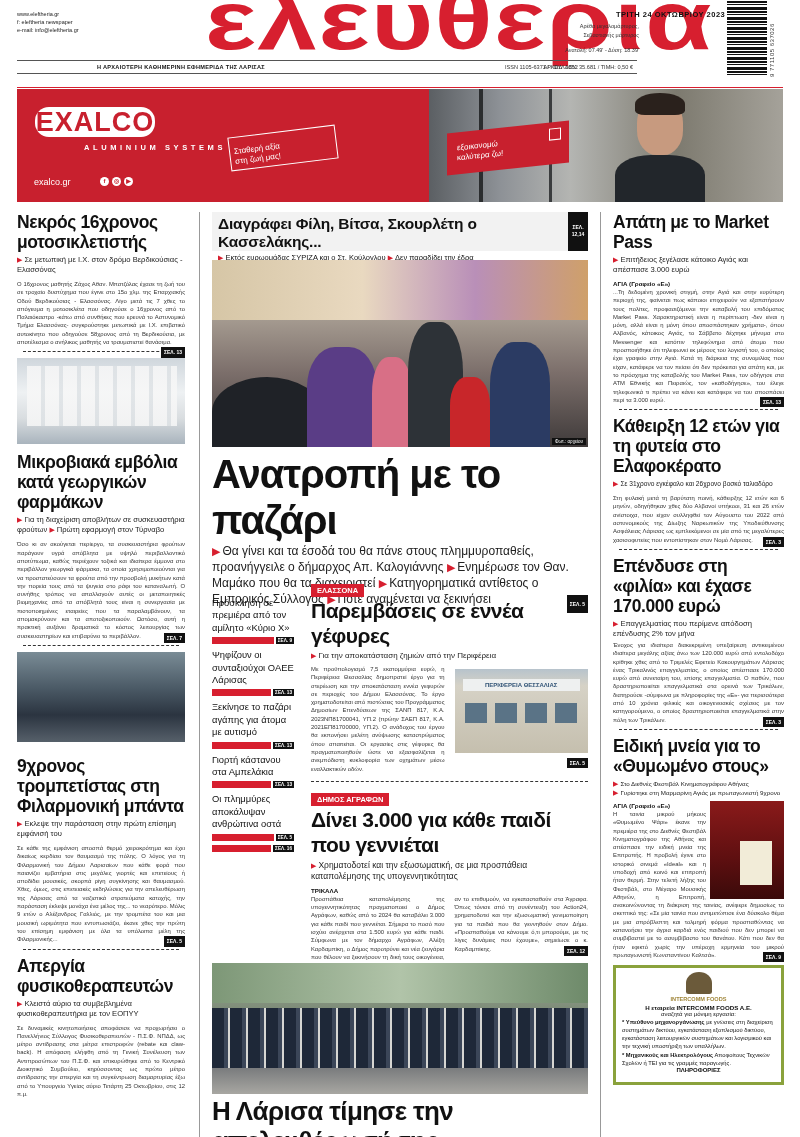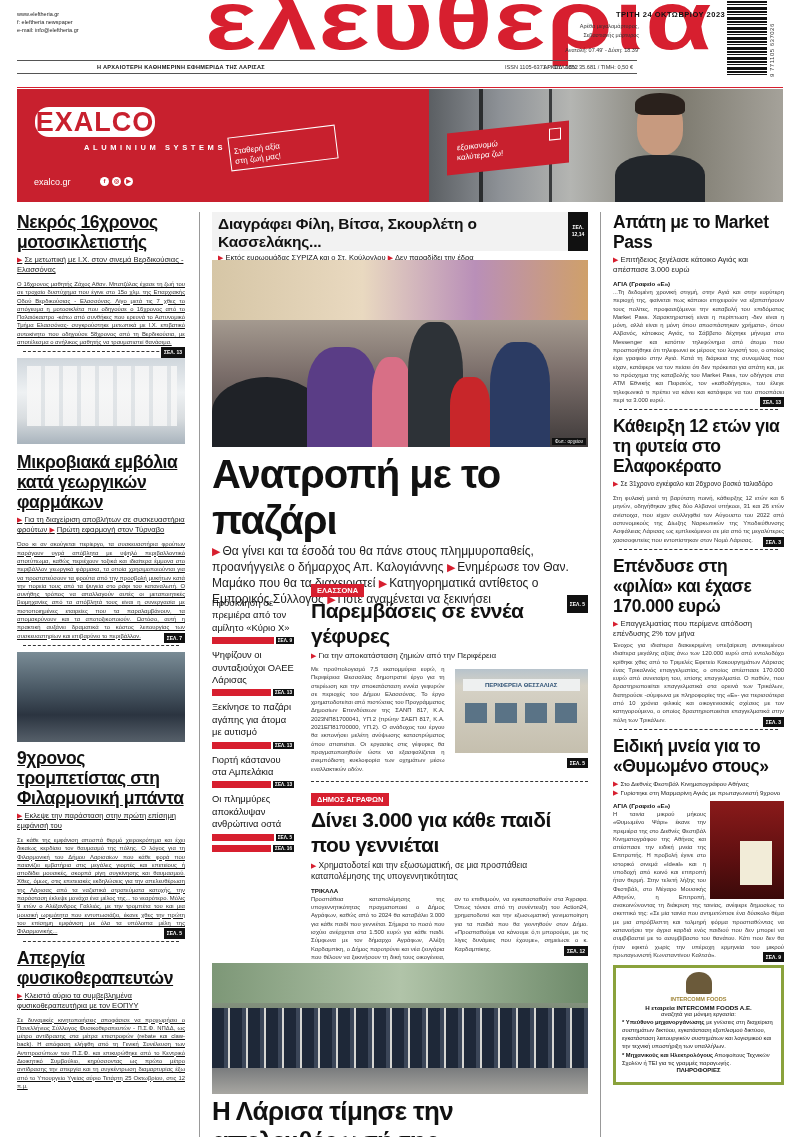--- a/index.html
+++ b/index.html
@@ -37,21 +37,21 @@
   .ad-social span { width: 9px; height: 9px; border-radius: 50%; background: #fff; display: block; font-size: 6px; color: #c8202e; text-align: center; line-height: 9px; font-weight: bold; }
   .ad-slogan { position: absolute; left: 212px; top: 42px; width: 108px; height: 34px; border: 1px solid #fff; transform: rotate(-7deg); color: #fff; font-size: 8px; line-height: 10px; padding: 9px 0 0 4px; }
   .ad-tag { position: absolute; left: 430px; top: 38px; width: 122px; height: 42px; background: #c8202e; color: #fff; font-size: 8px; line-height: 10px; padding: 11px 0 0 10px; transform: skewY(-6deg); }
   .ad-tag .house { position: absolute; right: 8px; top: 6px; width: 12px; height: 12px; border: 1px solid #fff; }
   .ad-man { position: absolute; left: 598px; top: 4px; width: 90px; height: 109px; }
   .ad-man .head { position: absolute; left: 22px; top: 4px; width: 46px; height: 58px; border-radius: 45% 45% 42% 42%; background: #c79a7f; }
   .ad-man .hair { position: absolute; left: 20px; top: 0; width: 50px; height: 22px; border-radius: 50% 50% 20% 20%; background: #2a211c; }
   .ad-man .body { position: absolute; left: 0; top: 62px; width: 90px; height: 50px; border-radius: 40% 40% 0 0; background: #22262b; }
 
   
-  .col-left { position: absolute; left: 17px; top: 212px; width: 168px; text-decoration: underline; }
+  .col-left { position: absolute; left: 17px; top: 212px; width: 168px; }
   .col-right { position: absolute; left: 613px; top: 212px; width: 171px; }
   .vrule { position: absolute; top: 212px; width: 1px; height: 925px; background: #999; }
 
   .h-big { font-weight: bold; font-size: 17.5px; line-height: 20px; letter-spacing: -0.4px; color: #111; font-stretch: condensed; }
   .sub { font-size: 7.6px; line-height: 10px; margin-top: 3px; color: #222; }
   .tri { color: #d71f2f; font-size: 7px; margin-right: 2px; }
   .body-t { font-size: 5.9px; line-height: 8.3px; color: #333; text-align: justify; margin-top: 5px; }
   .sel { display: inline-block; background: #111; color: #fff; font-size: 5px; font-weight: bold; padding: 1px 3px; float: right; margin-top: 1px; }
   .dash { border-top: 1px dashed #333; margin: 5px 6px 6px 6px; }
   .photo { width: 100%; display: block; position: relative; overflow: hidden; }
@@ -153,35 +153,35 @@
     <div class="hair"></div>
   </div>
 </section>
 
 <div class="vrule" style="left:199px"></div>
 <div class="vrule" style="left:600px"></div>
 
 <section class="col-left">
   <article>
     <h2 class="h-big">Νεκρός 16χρονος μοτοσικλετιστής</h2>
-    <div class="sub"><span class="tri">▶</span><span>Σε μετωπική με Ι.Χ. στον σινεμά Βερδικούσιας - Ελασσόνας</span></div>
+    <div class="sub"><span class="tri">▶</span><span>Σε μετωπική με Ι.Χ. στον δρόμο Βερδικούσιας - Ελασσόνας</span></div>
     <p class="body-t"><span>Ο 16χρονος μαθητής Ζάχος Αθαν. Μπατζόλας έχασε τη ζωή του σε τροχαίο δυστύχημα που έγινε στο 15ο χλμ. της Επαρχιακής Οδού Βερδικούσιας - Ελασσόνας. Λίγο μετά τις 7 χθες το απόγευμα η μοτοσικλέτα που οδηγούσε ο 16χρονος από το Παλαιόκαστρο -κάτω από συνθήκες που ερευνά το Αστυνομικό Τμήμα Ελασσόνας- συγκρούστηκε μετωπικά με Ι.Χ. επιβατικό αυτοκίνητο που οδηγούσε 58χρονος από τη Βερδικούσια, με αποτέλεσμα ο ανήλικος μαθητής να τραυματιστεί θανάσιμα.</span> <span class="sel">ΣΕΛ. 13</span></p>
   </article>
   <div class="dash"></div>
   <div class="photo" style="height:86px;background:linear-gradient(180deg,#cfd6dc 0%,#eef1f3 40%,#d9dde0 70%,#a9b4bd 100%)">
     <div style="position:absolute;left:10px;top:8px;width:150px;height:60px;background:repeating-linear-gradient(90deg,#f7f7f7 0 14px,#dfe3e6 14px 18px);opacity:.85"></div>
   </div>
   <article style="margin-top:8px">
     <h2 class="h-big">Μικροβιακά εμβόλια κατά γεωργικών φαρμάκων</h2>
     <div class="sub"><span class="tri">▶</span><span>Για τη διαχείριση αποβλήτων σε συσκευαστήρια φρούτων</span> <span class="tri">▶</span><span>Πρώτη εφαρμογή στον Τύρναβο</span></div>
     <p class="body-t"><span>Όσο κι αν ακούγεται περίεργο, τα συσκευαστήρια φρούτων παράγουν υγρά απόβλητα με υψηλό περιβαλλοντικό αποτύπωμα, καθώς περιέχουν τοξικά και ιδιαίτερα έμμονα στο περιβάλλον γεωργικά φάρμακα, τα οποία χρησιμοποιούνται για να προστατεύσουν τα φρούτα από την προσβολή μυκήτων κατά την πορεία τους από τα ψυγεία στο ράφι του καταναλωτή. Ο συνήθης τρόπος να απαλλαγούν αυτές οι μεταποιητικές βιομηχανίες από τα απόβλητά τους είναι η συνεργασία με πιστοποιημένες εταιρείες που τα παραλαμβάνουν, τα απομακρύνουν και τα αποτοξικοποιούν. Ωστόσο, αυτή η πρακτική αυξάνει δραματικά το κόστος λειτουργίας των συσκευαστηρίων και επιβαρύνει το περιβάλλον.</span> <span class="sel">ΣΕΛ. 7</span></p>
   </article>
   <div class="dash"></div>
   <div class="photo" style="height:90px;background:linear-gradient(180deg,#7a8c96 0%,#4b5a66 40%,#2b3440 70%,#56606a 100%)"></div>
-  <article style="margin-top:6px">
+  <article style="margin-top:14px">
     <h2 class="h-big">9χρονος τρομπετίστας στη Φιλαρμονική μπάντα</h2>
     <div class="sub"><span class="tri">▶</span><span>Εκλεψε την παράσταση στην πρώτη επίσημη εμφάνισή του</span></div>
     <p class="body-t"><span>Σε κάθε της εμφάνιση αποσπά θερμό χειροκρότημα και έχει δικαίως κερδίσει τον θαυμασμό της πόλης. Ο λόγος για τη Φιλαρμονική του Δήμου Λαρισαίων που κάθε φορά που παιανίζει εμβατήρια στις μεγάλες γιορτές και επετείους ή αποδίδει μουσικές, σκορπά ρίγη συγκίνησης και θαυμασμού. Χθες, όμως, στις επετειακές εκδηλώσεις για την απελευθέρωση της Λάρισας από τα ναζιστικά στρατεύματα κατοχής, την παράσταση έκλεψε μονάχα ένα μέλος της... το νεαρότερο. Μόλις 9 ετών ο Αλέξανδρος Γαλλιός, με την τρομπέτα του και μια μουσική ωριμότητα που εντυπωσιάζει, έκανε χθες την πρώτη του επίσημη εμφάνιση με όλα τα υπόλοιπα μέλη της Φιλαρμονικής...</span> <span class="sel">ΣΕΛ. 5</span></p>
   </article>
   <div class="dash"></div>
   <article>
     <h2 class="h-big">Απεργία φυσικοθεραπευτών</h2>
     <div class="sub"><span class="tri">▶</span><span>Κλειστά αύριο τα συμβεβλημένα φυσικοθεραπευτήρια με τον ΕΟΠΥΥ</span></div>
     <p class="body-t">Σε δυναμικές κινητοποιήσεις αποφάσισε να προχωρήσει ο Πανελλήνιος Σύλλογος Φυσικοθεραπευτών - Π.Σ.Φ. ΝΠΔΔ, ως μέτρο αντίδρασης στα μέτρα επιστροφών (rebate και claw-back). Η απόφαση ελήφθη από τη Γενική Συνέλευση των Αντιπροσώπων του Π.Σ.Φ. και επικυρώθηκε από το Κεντρικό Διοικητικό Συμβούλιο, κηρύσσοντας ως πρώτο μέτρο αντίδρασης την απεργία και τη συγκέντρωση διαμαρτυρίας έξω από το Υπουργείο Υγείας αύριο Τετάρτη 25 Οκτωβρίου, στις 12 π.μ.</p>
   </article>

